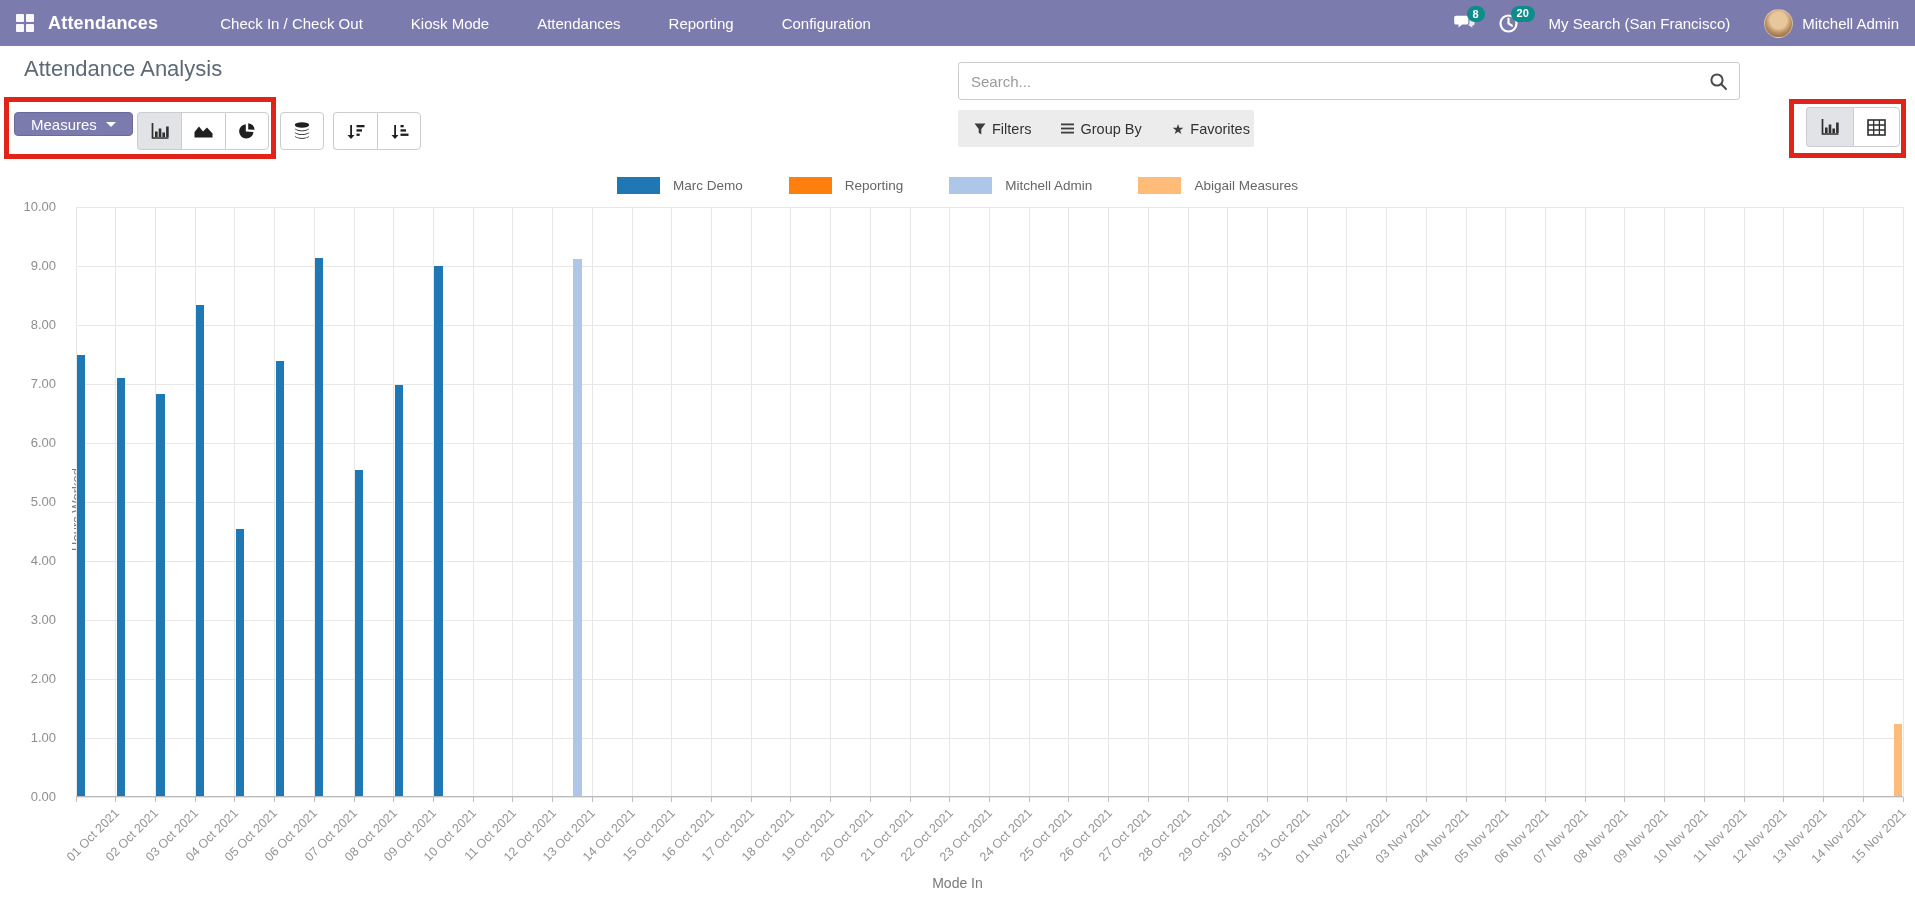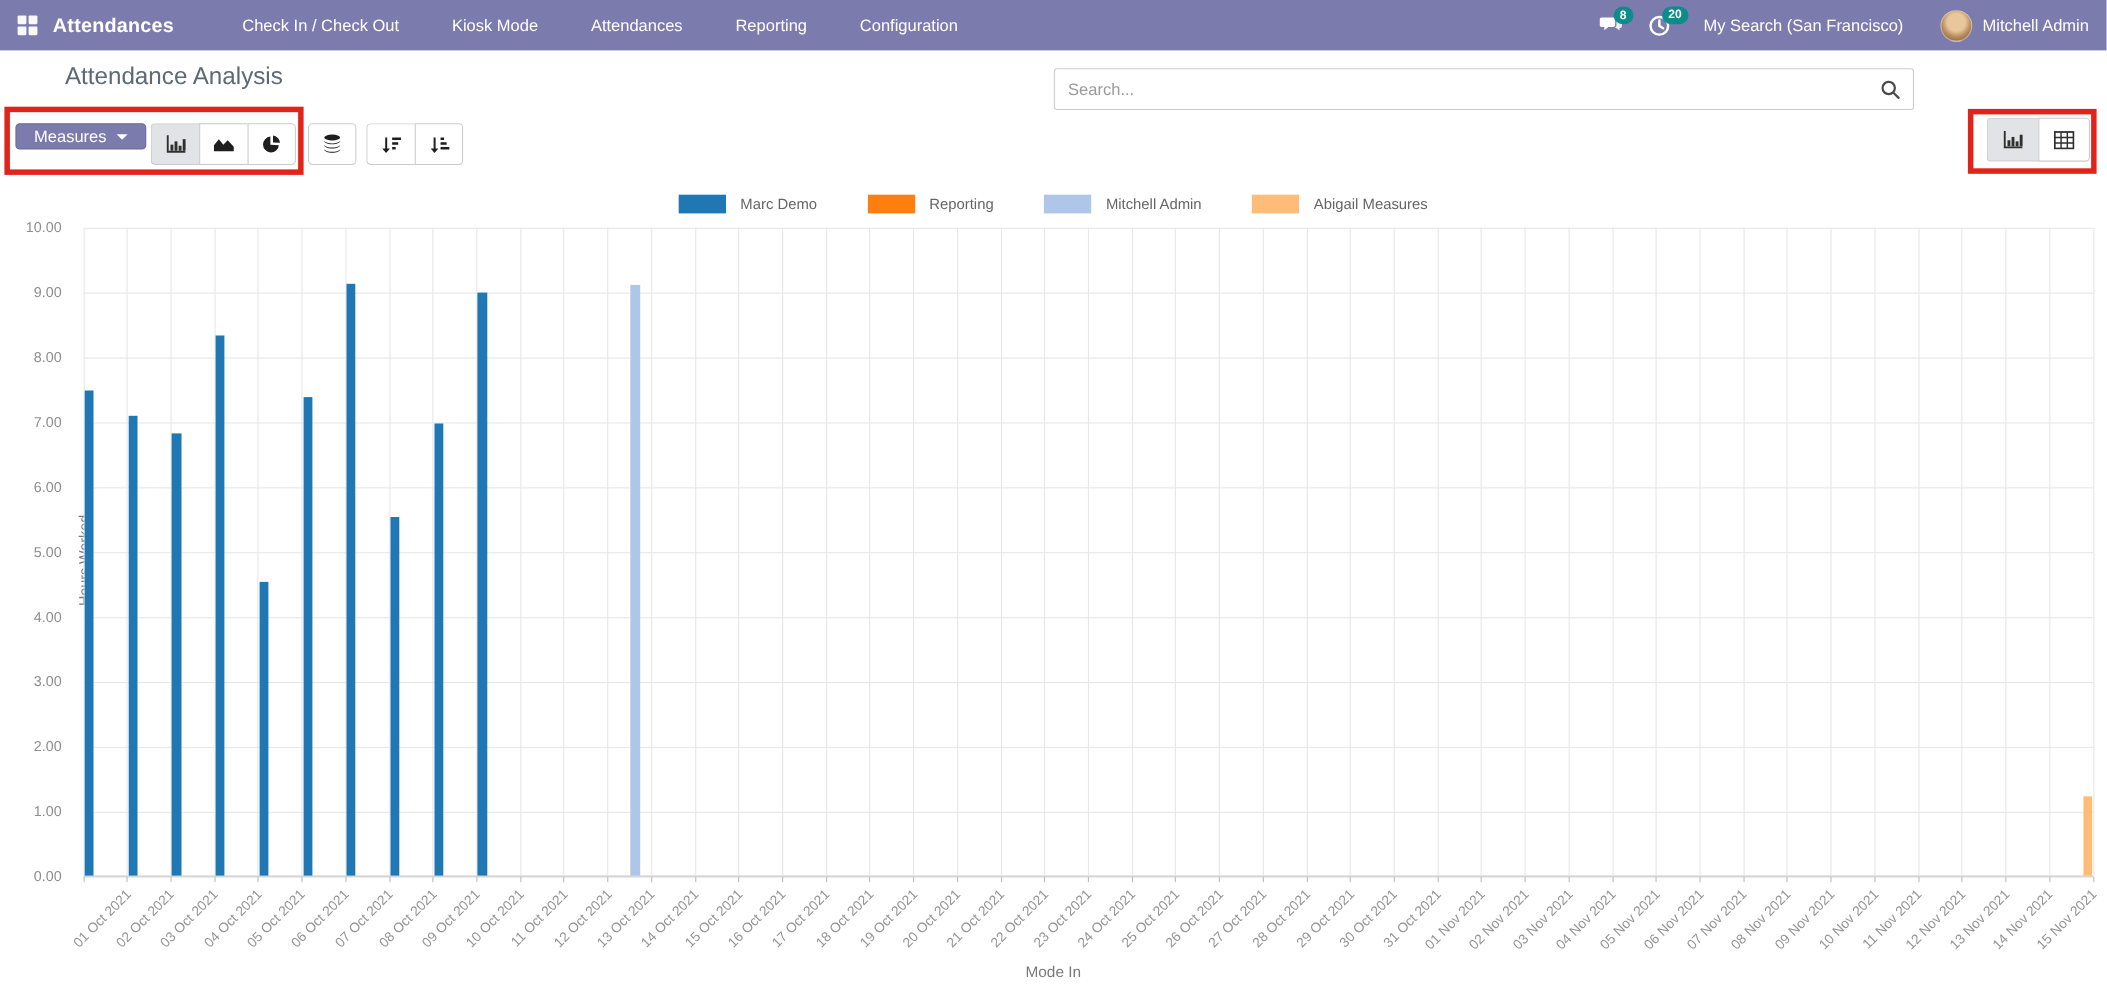--- a/index.html
+++ b/index.html
@@ -23,21 +23,21 @@
     color:#fff; font-size:11px; font-weight:bold; border-radius:8px;
     padding:1.5px 6px; line-height:1.2; }
   .company-name { font-size:15px; margin-left:30px; cursor:pointer; }
   .avatar { width:29px; height:29px; border-radius:50%; margin-left:34px;
     background:radial-gradient(circle at 50% 38%, #e8c79c 0 38%, #b98d60 60%, #6e5136 100%);
     border:1px solid rgba(255,255,255,.4); cursor:pointer; }
   .user-name { font-size:15px; margin-left:9px; cursor:pointer; }
 
   
   .control-panel { position:absolute; left:0; top:46px; width:1915px; height:124px; background:#fff; }
-  .cp-title { position:absolute; left:24px; top:10px; font-size:22px; color:#5d6975;margin-left:35px; }
+  .cp-title { position:absolute; left:24px; top:10px; font-size:22px; color:#5d6975; }
   .btn { display:inline-flex; align-items:center; justify-content:center;
     border:1px solid #ccc; background:#fff; color:#404040; cursor:pointer; }
   .measures-btn { position:absolute; left:14px; top:66px; height:24px; padding:0 16px;
     background:#7c7bad; border:1px solid #6b6a9b; border-radius:4px; color:#fff;
     font-size:15px; display:flex; align-items:center; gap:9px; cursor:pointer; }
   .caret-down { width:0; height:0; border-left:5px solid transparent;
     border-right:5px solid transparent; border-top:5px solid #fff; }
   .btn-group { position:absolute; display:flex; }
   .btn-group .btn { width:44px; height:38px; border-radius:0; border-right-width:0; color:#2f2f2f; }
   .btn-group .btn:first-child { border-radius:4px 0 0 4px; }
@@ -199,20 +199,44 @@
   <div class="search-box">
     <input class="search-input" type="text" placeholder="Search..." style="">
     <span class="search-mag">
       <svg width="19" height="19" viewBox="0 0 19 19" fill="none" stroke="#4a4a4a" stroke-width="2">
         <circle cx="8" cy="8" r="5.6"></circle>
         <path d="M12.3 12.3 17 17" stroke-linecap="round"></path>
       </svg>
     </span>
   </div>
 
+  <div class="filterbar">
+    <div class="filter-item">
+      <span class="glyph">
+        <svg width="12" height="12" viewBox="0 0 12 12" fill="#3d3d3d">
+            <path d="M.5.5h11L7.3 6v5.5l-2.6-1.8V6z"></path>
+          </svg>
+      </span>
+      <span>Filters</span>
+    </div>
+    <div class="filter-item">
+      <span class="glyph">
+        <svg width="13" height="11" viewBox="0 0 13 11" fill="#3d3d3d">
+          <rect y="0.5" width="13" height="1.8"></rect>
+            <rect y="4.6" width="13" height="1.8"></rect>
+            <rect y="8.7" width="13" height="1.8"></rect>
+        </svg>
+      </span>
+      <span>Group By</span>
+    </div>
+    <div class="filter-item">
+      <span class="star-glyph">★</span>
+      <span>Favorites</span>
+    </div>
+  </div>
 
   <div class="btn-group switcher-group">
     <div class="btn active">
       <svg width="20" height="18" viewBox="0 0 20 18">
         <path d="M2.5 1v15h16" fill="none" stroke="#2f2f2f" stroke-width="1.7"></path>
         <rect x="5" y="9.5" width="2.6" height="5.5" fill="#2f2f2f"></rect>
         <rect x="8.7" y="6.5" width="2.6" height="8.5" fill="#2f2f2f"></rect>
         <rect x="12.4" y="10.5" width="2.6" height="4.5" fill="#2f2f2f"></rect>
         <rect x="16.1" y="4.5" width="2.6" height="10.5" fill="#2f2f2f"></rect>
       </svg>

